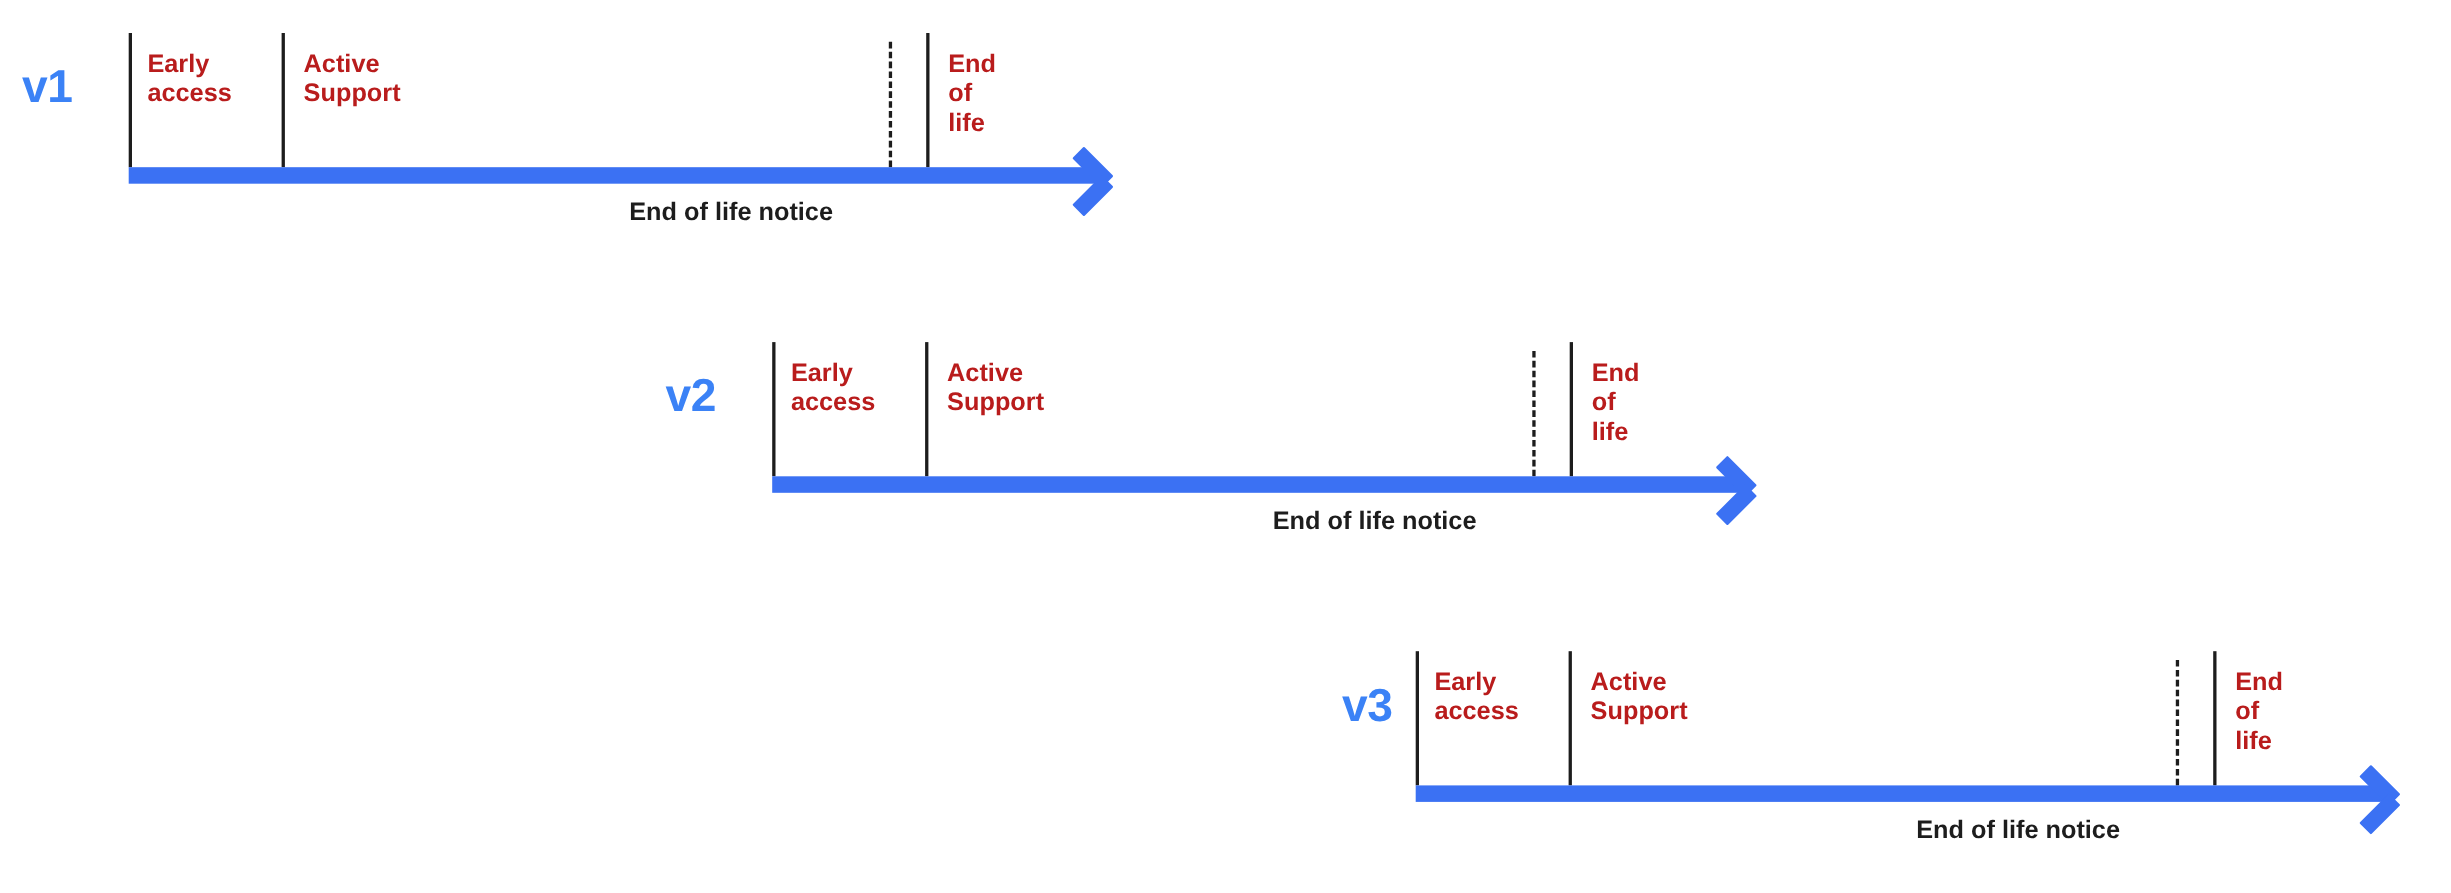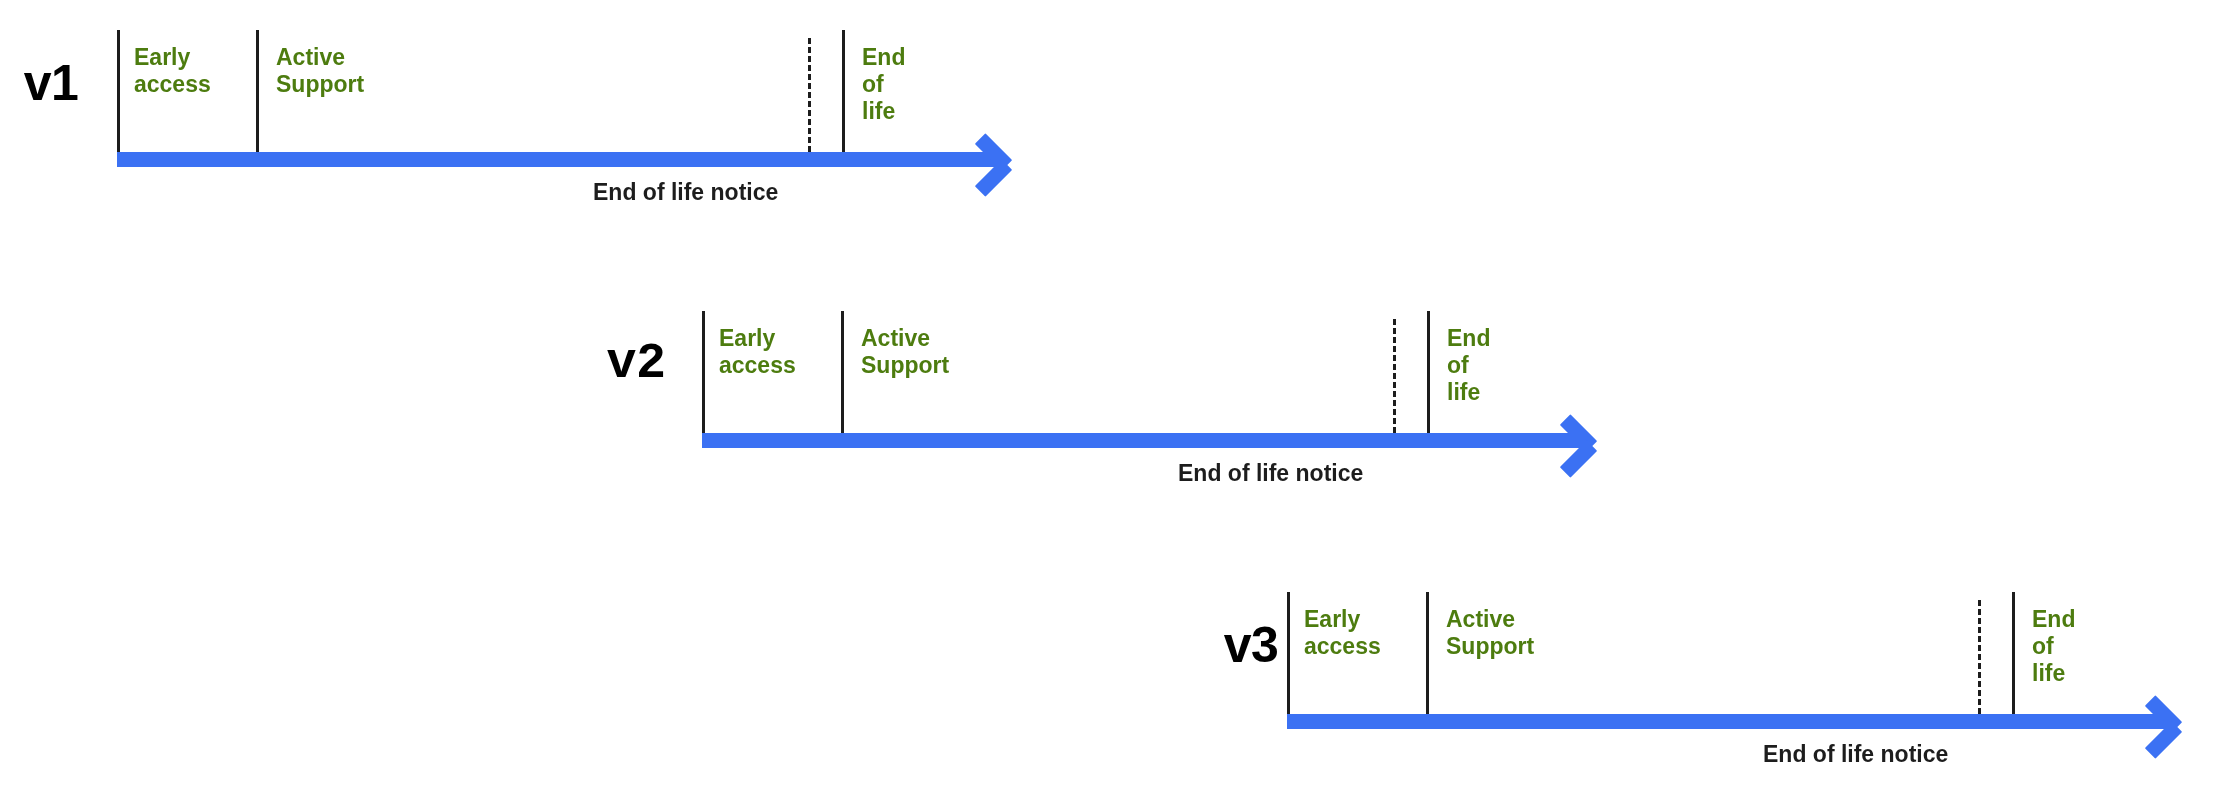--- a/index.html
+++ b/index.html
@@ -20,27 +20,27 @@
   
   .lifecycle-row {
     position: absolute;
     top: 0;
     left: 0;
   }
 
   
   .version-label {
     position: absolute;
-    font-size: 50px;
+    font-size: 42px;
     font-weight: 700;
-    color: #000000;
+    color: #3b82f6;
     line-height: 1;
     letter-spacing: -0.5px;
     white-space: nowrap;
-    text-align: center;
+    text-align: left;
   }
 
   
   .phase-divider {
     position: absolute;
     width: 3px;
     background: #1d1d1d;
   }
 
   
@@ -48,21 +48,21 @@
     position: absolute;
     width: 0;
     border-left: 3px dashed #1d1d1d;
   }
 
   
   .phase-label {
     position: absolute;
     font-size: 23px;
     font-weight: 700;
-    color: #4d7c0f;
+    color: #b91c1c;
     line-height: 1.18;
     white-space: pre-line;
   }
 
   
   .timeline-bar {
     position: absolute;
     background: #3b71f3;
     height: 15px;
   }
@@ -96,21 +96,20 @@
     transform-origin: 50% 50%;
   }
 
   
   .bar-caption {
     position: absolute;
     font-size: 23px;
     font-weight: 700;
     color: #1d1d1d;
     white-space: nowrap;
-    margin-left: 21px;
   }
 </style>
 </head>
 <body>
 
 <div id="canvas">
 
   <div class="lifecycle-row">
 
     <div class="version-label" style="left:20px; top:58px; width:62px;">v1</div>
@@ -132,21 +131,21 @@
 
     <div class="timeline-bar" style="left:117px; top:152px; width:884px;"></div>
 
     <div class="arrow-head" style="left:975px; top:134px;"></div>
 
     <div class="bar-caption" style="left:572px; top:179px;">End of life notice</div>
   </div>
 
   <div class="lifecycle-row">
 
-    <div class="version-label" style="left:605px; top:339px; width:62px;font-family:Liberation Mono, monospace;">v2</div>
+    <div class="version-label" style="left:605px; top:339px; width:62px;">v2</div>
 
     <div class="phase-divider" style="left:702px; top:311px; height:122px;"></div>
 
     <div class="phase-label" style="left:719px; top:325px;">Early
 access</div>
 
     <div class="phase-divider" style="left:841px; top:311px; height:122px;"></div>
 
     <div class="phase-label" style="left:861px; top:325px;">Active Support</div>
 

